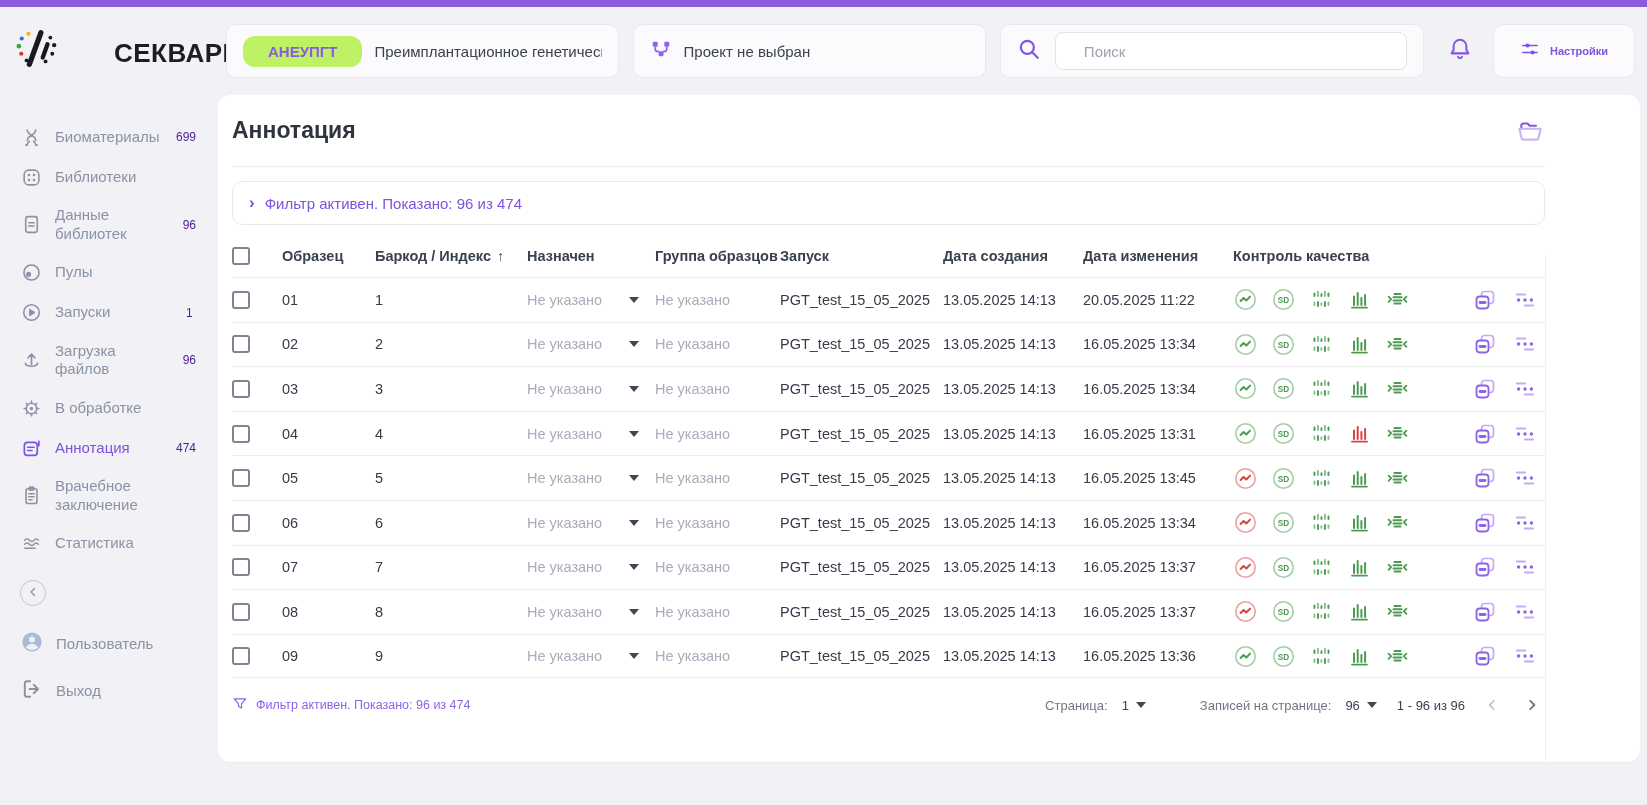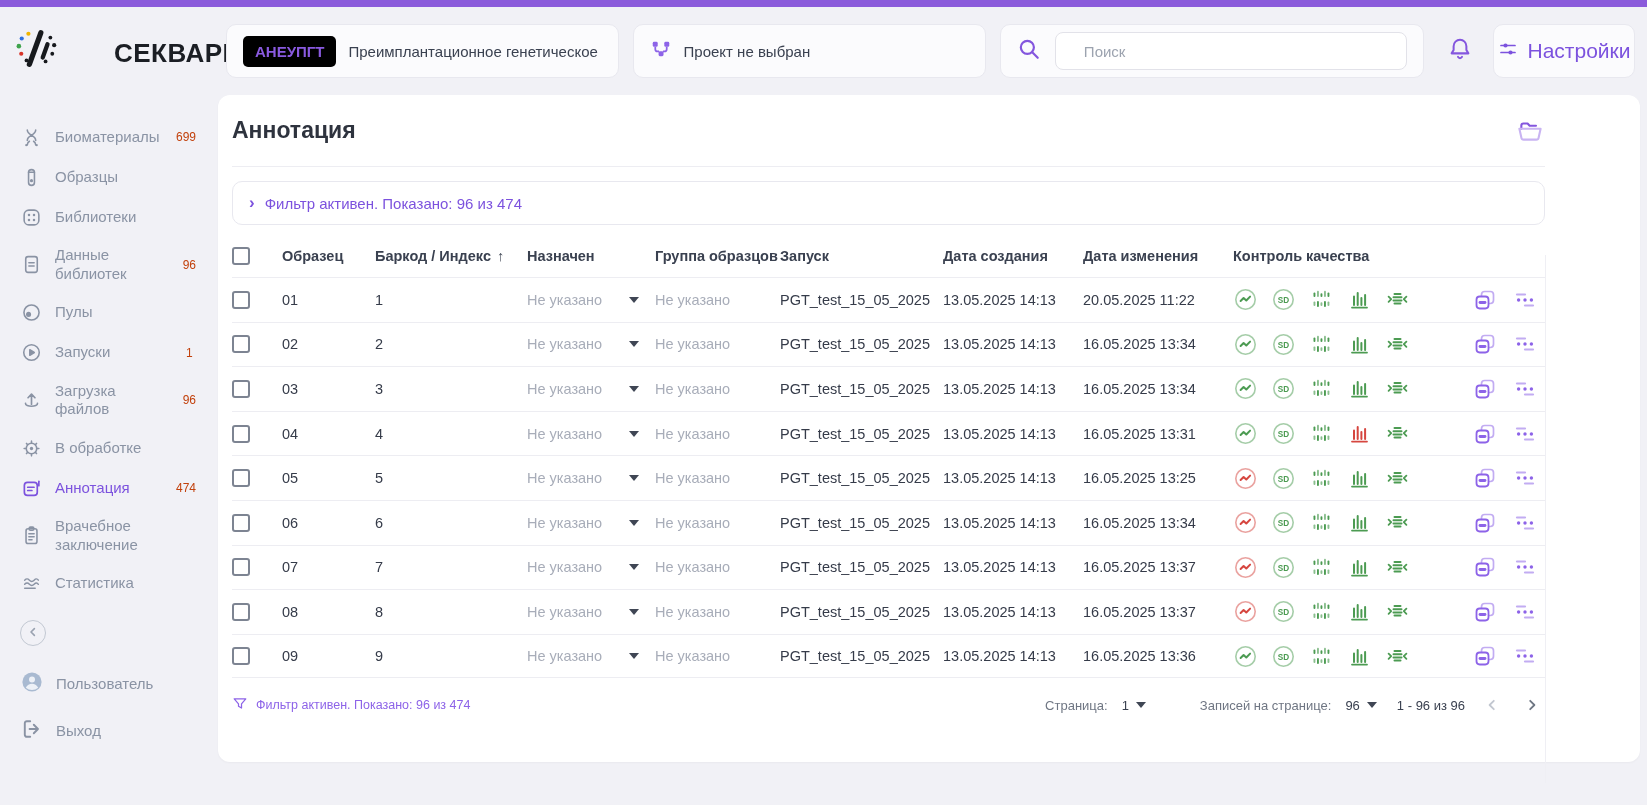--- a/index.html
+++ b/index.html
@@ -21,45 +21,45 @@
   .header { height:88px; display:flex; align-items:center; padding:0 12px 0 16px; }
   .brand { display:flex; align-items:flex-start; gap:8px; width:196px; flex:0 0 auto; cursor:pointer; }
   .brand svg { width:42px; height:40px; }
   .brand-text { font-size:26px; font-weight:700; letter-spacing:.5px; color:#1B1E24; line-height:40px;margin-left:48px; }
   .brand-mark { font-size:9px; vertical-align:super; font-weight:400; }
   .hbox {
     background:#FBFBFD; border:1px solid var(--boxb); border-radius:10px;
     height:54px; display:flex; align-items:center; gap:12px; padding:0 16px;
   }
   .hbox.testtype { width:400px; margin-left:14px; overflow:hidden; }
-  .badge-testtype { background:#000000; color:#8A5AE0; font-weight:700; font-size:15px; border-radius:5px; padding:7px 12px; flex:0 0 auto; }
+  .badge-testtype { background:#bef264; color:#8A5AE0; font-weight:700; font-size:15px; border-radius:12px; padding:7px 25px; flex:0 0 auto; }
   .testtype-label { font-size:15px; color:#3A4150; white-space:nowrap; overflow:hidden; }
   .hbox.project { width:360px; margin-left:14px; }
   .project-label { font-size:15px; color:#3A4150; }
   .hbox.searchwrap { width:432px; margin-left:14px; gap:14px; }
   .search-input {
     flex:1; height:38px; border:1px solid #E2E2E9; border-radius:8px; background:#fff;
     font-family:"Liberation Sans",sans-serif; font-size:15px; padding:0 28px; color:#3A4150; outline:none;
   }
   .search-input::placeholder { color:#9CA3AF; }
   .bell { margin-left:20px; width:34px; height:34px; display:flex; align-items:center; justify-content:center; cursor:pointer; }
   .settings-btn {
     margin-left:16px; height:54px; min-width:142px; background:#FBFBFD; border:1px solid var(--boxb);
     border-radius:10px; display:flex; align-items:center; justify-content:center; gap:10px; cursor:pointer;
   }
-  .settings-btn span.lbl { color:var(--accent); font-size:21px; font-weight:400; }
+  .settings-btn span.lbl { color:var(--accent); font-size:11px; font-weight:700; }
 
   
   .app { display:flex; height:546px; }
   .sidebar { width:210px; flex:0 0 auto; padding-top:22px; }
   .side-item { display:flex; align-items:center; gap:13px; padding:9px 14px 9px 20px; color:var(--side); font-size:15px; cursor:pointer; }
   .side-item .s-icon { width:22px; height:22px; flex:0 0 auto; display:flex; align-items:center; justify-content:center; }
   .side-item .s-icon svg { width:21px; height:21px; }
   .side-item .s-label { flex:1; line-height:1.25; max-width:118px; }
-  .side-item .s-badge { font-size:12px; color:#c2410c; }
+  .side-item .s-badge { font-size:12px; color:#4c1d95; }
   .side-item.active { color:var(--accent); font-weight:500; }
   .side-collapse { margin:16px 0 14px 20px; width:26px; height:26px; border:1.5px solid #C2C8D2; border-radius:50%; display:flex; align-items:center; justify-content:center; color:#9AA2B0; cursor:pointer; }
   .side-collapse svg { width:12px; height:12px; }
   .side-bottom { display:flex; align-items:center; gap:12px; padding:10px 20px; color:var(--side); font-size:15px; cursor:pointer; }
   .side-bottom .s-icon svg { width:24px; height:24px; }
 
   
   .card {
     flex:1; background:#fff; border-radius:12px; margin:0 7px 0 8px; height:667px;
     box-shadow:0 1px 2px rgba(40,40,60,.04); position:relative; padding:0 14px;
@@ -176,31 +176,20 @@
           <span class="s-icon">
             <svg viewBox="0 0 20 20" fill="none" stroke="currentColor" stroke-linecap="round" stroke-linejoin="round" stroke-width="1.5">
               <path d="M6 2.8c0 5.2 8 4.8 8 10M14 2.8c0 5.2-8 4.8-8 10"></path>
               <path d="M6 17.2c0-1.6.8-2.8 2-3.6M14 17.2c0-1.6-.8-2.8-2-3.6"></path>
               <circle cx="5" cy="17.3" r="1" fill="currentColor" stroke="none"></circle>
               <circle cx="15" cy="17.3" r="1" fill="currentColor" stroke="none"></circle>
             </svg>
           </span>
           <span class="s-label">Биоматериалы</span>
           <span class="s-badge">699</span>
-        </div>
-        <div class="side-item">
-          <span class="s-icon">
-            <svg viewBox="0 0 20 20" fill="none" stroke="currentColor" stroke-linecap="round" stroke-linejoin="round" stroke-width="1.5">
-              <rect x="7.2" y="2.5" width="5.6" height="15" rx="2.8"></rect>
-              <path d="M7.2 5h5.6"></path>
-              <circle cx="10" cy="13" r="1.5" fill="currentColor" stroke="none"></circle>
-            </svg>
-          </span>
-          <span class="s-label">Образцы</span>
-          <span class="s-badge"></span>
         </div>
         <div class="side-item">
           <span class="s-icon">
             <svg viewBox="0 0 20 20" fill="none" stroke="currentColor" stroke-linecap="round" stroke-linejoin="round" stroke-width="1.5">
               <rect x="3" y="3" width="14" height="14" rx="4.5"></rect>
               <circle cx="7.6" cy="7.6" r="1.2" fill="currentColor" stroke="none"></circle>
               <circle cx="12.4" cy="7.6" r="1.2" fill="currentColor" stroke="none"></circle>
               <circle cx="7.6" cy="12.4" r="1.2" fill="currentColor" stroke="none"></circle>
               <circle cx="12.4" cy="12.4" r="1.2" fill="currentColor" stroke="none"></circle>
             </svg>
@@ -651,21 +640,21 @@
               <span class="muted">Не указано</span>
               <span class="caret">
                 <svg viewBox="0 0 10 6">
                   <polygon points="0,0 10,0 5,6" fill="#3F4654"></polygon>
                 </svg>
               </span>
             </div>
             <div class="cell muted">Не указано</div>
             <div class="cell">PGT_test_15_05_2025</div>
             <div class="cell">13.05.2025 14:13</div>
-            <div class="cell">16.05.2025 13:25</div>
+            <div class="cell">16.05.2025 13:45</div>
             <div class="cell c-qc">
               <span class="qc r">
                 <svg viewBox="0 0 25 25" fill="none">
                   <circle cx="12.5" cy="12.5" r="9.7" stroke="currentColor" stroke-width="1.6" opacity="0.5"></circle>
                   <path d="M7.6 14l3-3 2.7 2.5 3.8-3.9" stroke="currentColor" stroke-width="2" stroke-linecap="round" stroke-linejoin="round"></path>
                 </svg>
               </span>
               <span class="qc g">
                 <svg viewBox="0 0 25 25" fill="none">
                   <circle cx="12.5" cy="12.5" r="9.7" stroke="currentColor" stroke-width="1.6" opacity="0.5"></circle>

